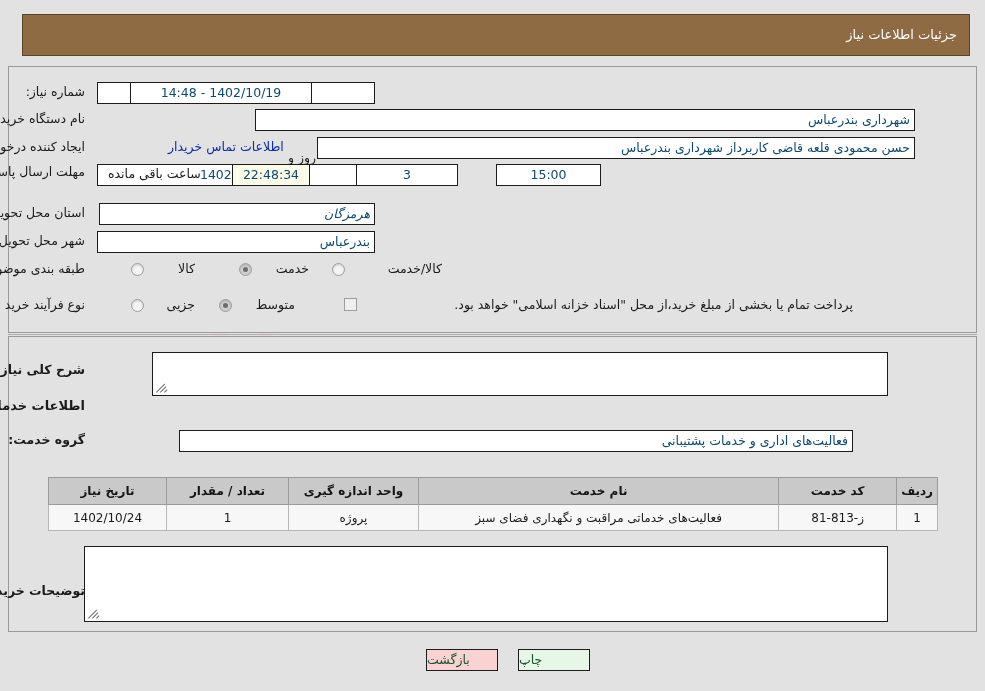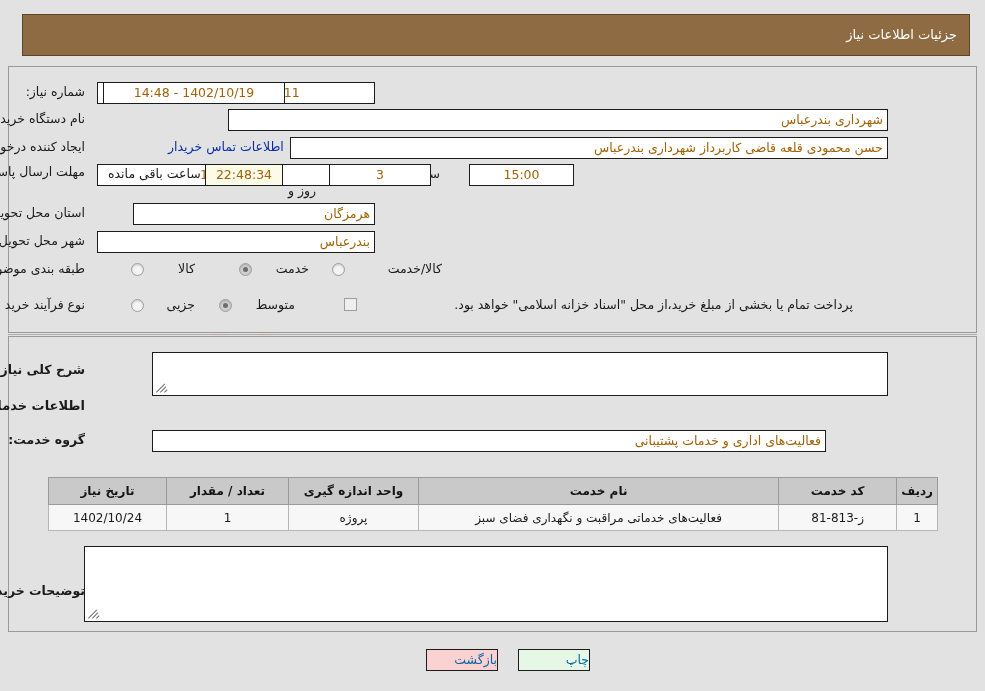--- a/index.html
+++ b/index.html
@@ -78,27 +78,28 @@
     text-align: right;
     z-index: 12;
   }
   .lbl.b { font-weight: bold; }
   .fld {
     position: absolute;
     background: #ffffff;
     border: 1px solid #1c1c1c;
     font-size: 12.5px;
     font-family: "DejaVu Sans", "Liberation Sans", sans-serif;
-    color: #a16207;
+    color: #0c4a6e;
     padding: 0 4px;
     line-height: 20px;
     height: 22px;
     white-space: nowrap;
     overflow: hidden;
     z-index: 12;
+    margin-left: 27px;
   }
   .fld.ctr { text-align: center; }
   .fld.rgt { text-align: right; }
   .fld.hl  { background: #fbfbe8; text-align: center; }
   .link {
     position: absolute;
     color: #0b2ea8;
     font-size: 12.5px;
     white-space: nowrap;
     cursor: pointer;
@@ -190,25 +191,25 @@
     color: #1a1a1a;
   }
 
   
   .btn {
     position: absolute;
     height: 22px;
     border: 1px solid #1c1c1c;
     font-size: 12.5px;
     font-family: "DejaVu Sans", "Liberation Sans", sans-serif;
-    text-align: right;
+    text-align: left;
     line-height: 20px;
     cursor: pointer;
     z-index: 12;
-    color: #0369a1;
+    color: #14532d;
   }
   #btn-print  { background: #e6f7e6; }
   #btn-back   { background: #fbd2d2; }
 
   .divider {
     position: absolute;
     background: #b0b0b0;
     height: 1px;
     z-index: 9;
   }
@@ -240,26 +241,26 @@
 
 <div class="lbl" style="right:900px; top:139px;">ایجاد کننده درخواست:</div>
 <div class="fld rgt" style="left:290px; top:137px; width:598px;">حسن محمودی قلعه قاضی کاربرداز شهرداری بندرعباس</div>
 <div class="link" style="left: 168px; top: 139px; color: rgb(11, 46, 168);">اطلاعات تماس خریدار</div>
 
 <div class="lbl" style="right:900px; top:164px;">مهلت ارسال پاسخ: تا تاریخ:</div>
 <div class="fld ctr" style="right:610px; top:164px; width:278px;">1402/10/23</div>
 <div class="lbl" style="right:545px; top:166px;">ساعت</div>
 <div class="fld ctr" style="left:469px; top:164px; width:105px;">15:00</div>
 <div class="fld ctr" style="left:329px; top:164px; width:102px;">3</div>
-<div class="lbl" style="left:288px; top:183px;">روز و</div>
+<div class="lbl" style="left:288px; top:150px;">روز و</div>
 <div class="fld hl" style="left:205px; top:164px; width:78px;">22:48:34</div>
 <div class="lbl" style="left:108px; top:166px;">ساعت باقی مانده</div>
 
 <div class="lbl" style="right:900px; top:205px;">استان محل تحویل:</div>
-<div class="fld rgt" style="right:610px; top:203px; width:242px;">هرمزگان</div>
+<div class="fld rgt" style="right:610px; top:203px; width:276px;font-style:italic;">هرمزگان</div>
 
 <div class="lbl" style="right:900px; top:233px;">شهر محل تحویل:</div>
 <div class="fld rgt" style="right:610px; top:231px; width:278px;">بندرعباس</div>
 
 <div class="lbl" style="right:900px; top:261px;">طبقه بندی موضوعی:</div>
 <span class="radio" id="cat-r0" style="right:841px; top:263px;"></span>
 <div class="lbl" style="right:790px; top:261px;">کالا</div>
 <span class="radio on" id="cat-r1" style="right:733px; top:263px;"></span>
 <div class="lbl" style="right:676px; top:261px;">خدمت</div>
 <span class="radio" id="cat-r2" style="right:640px; top:263px;"></span>

